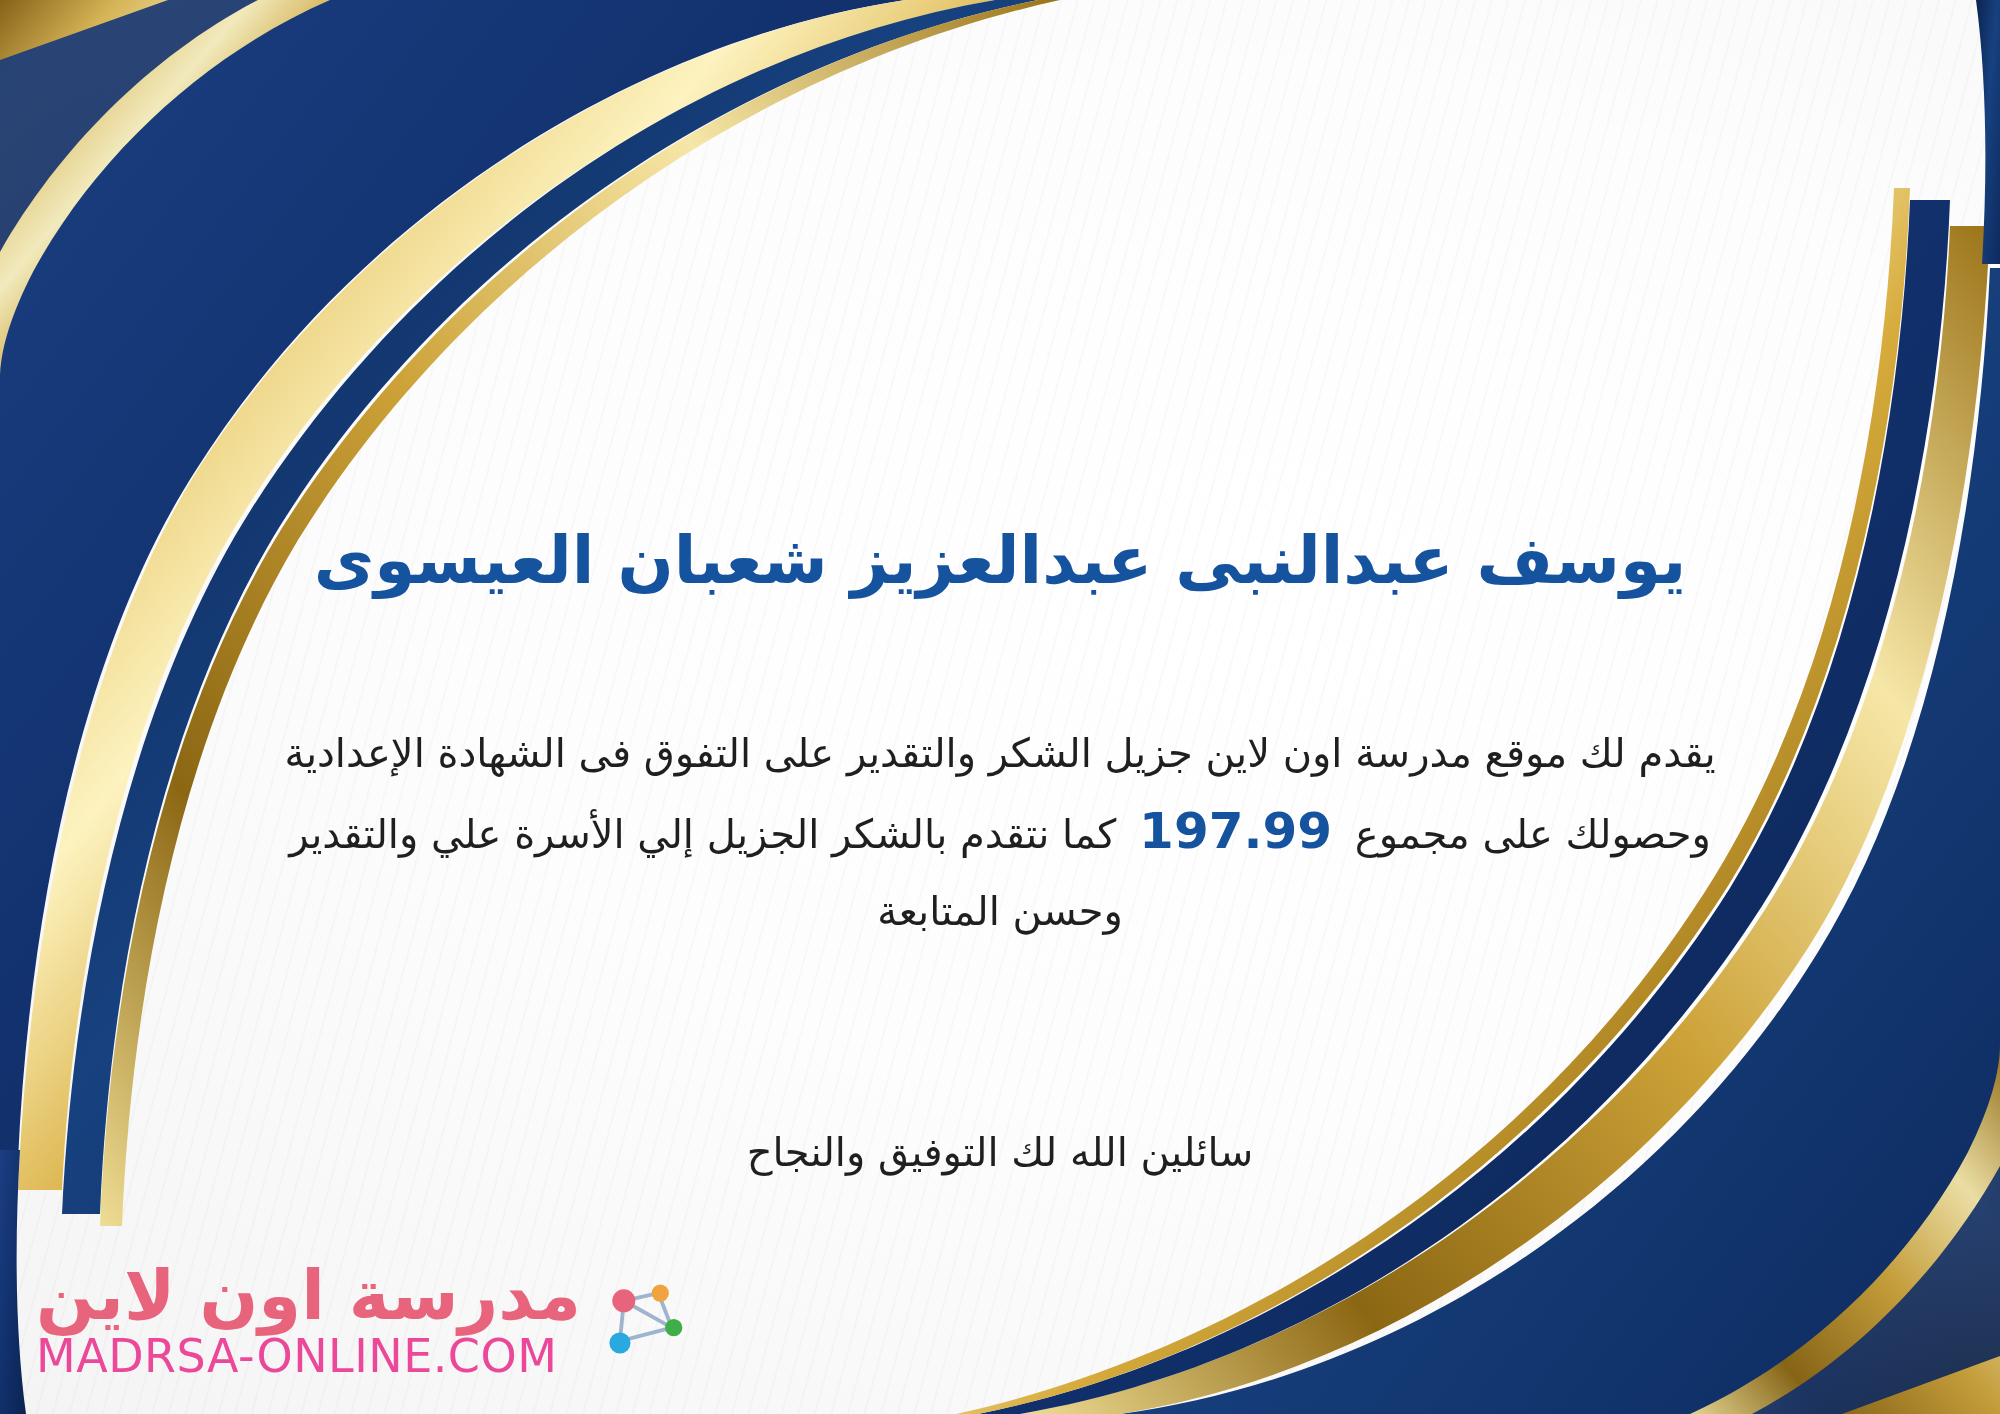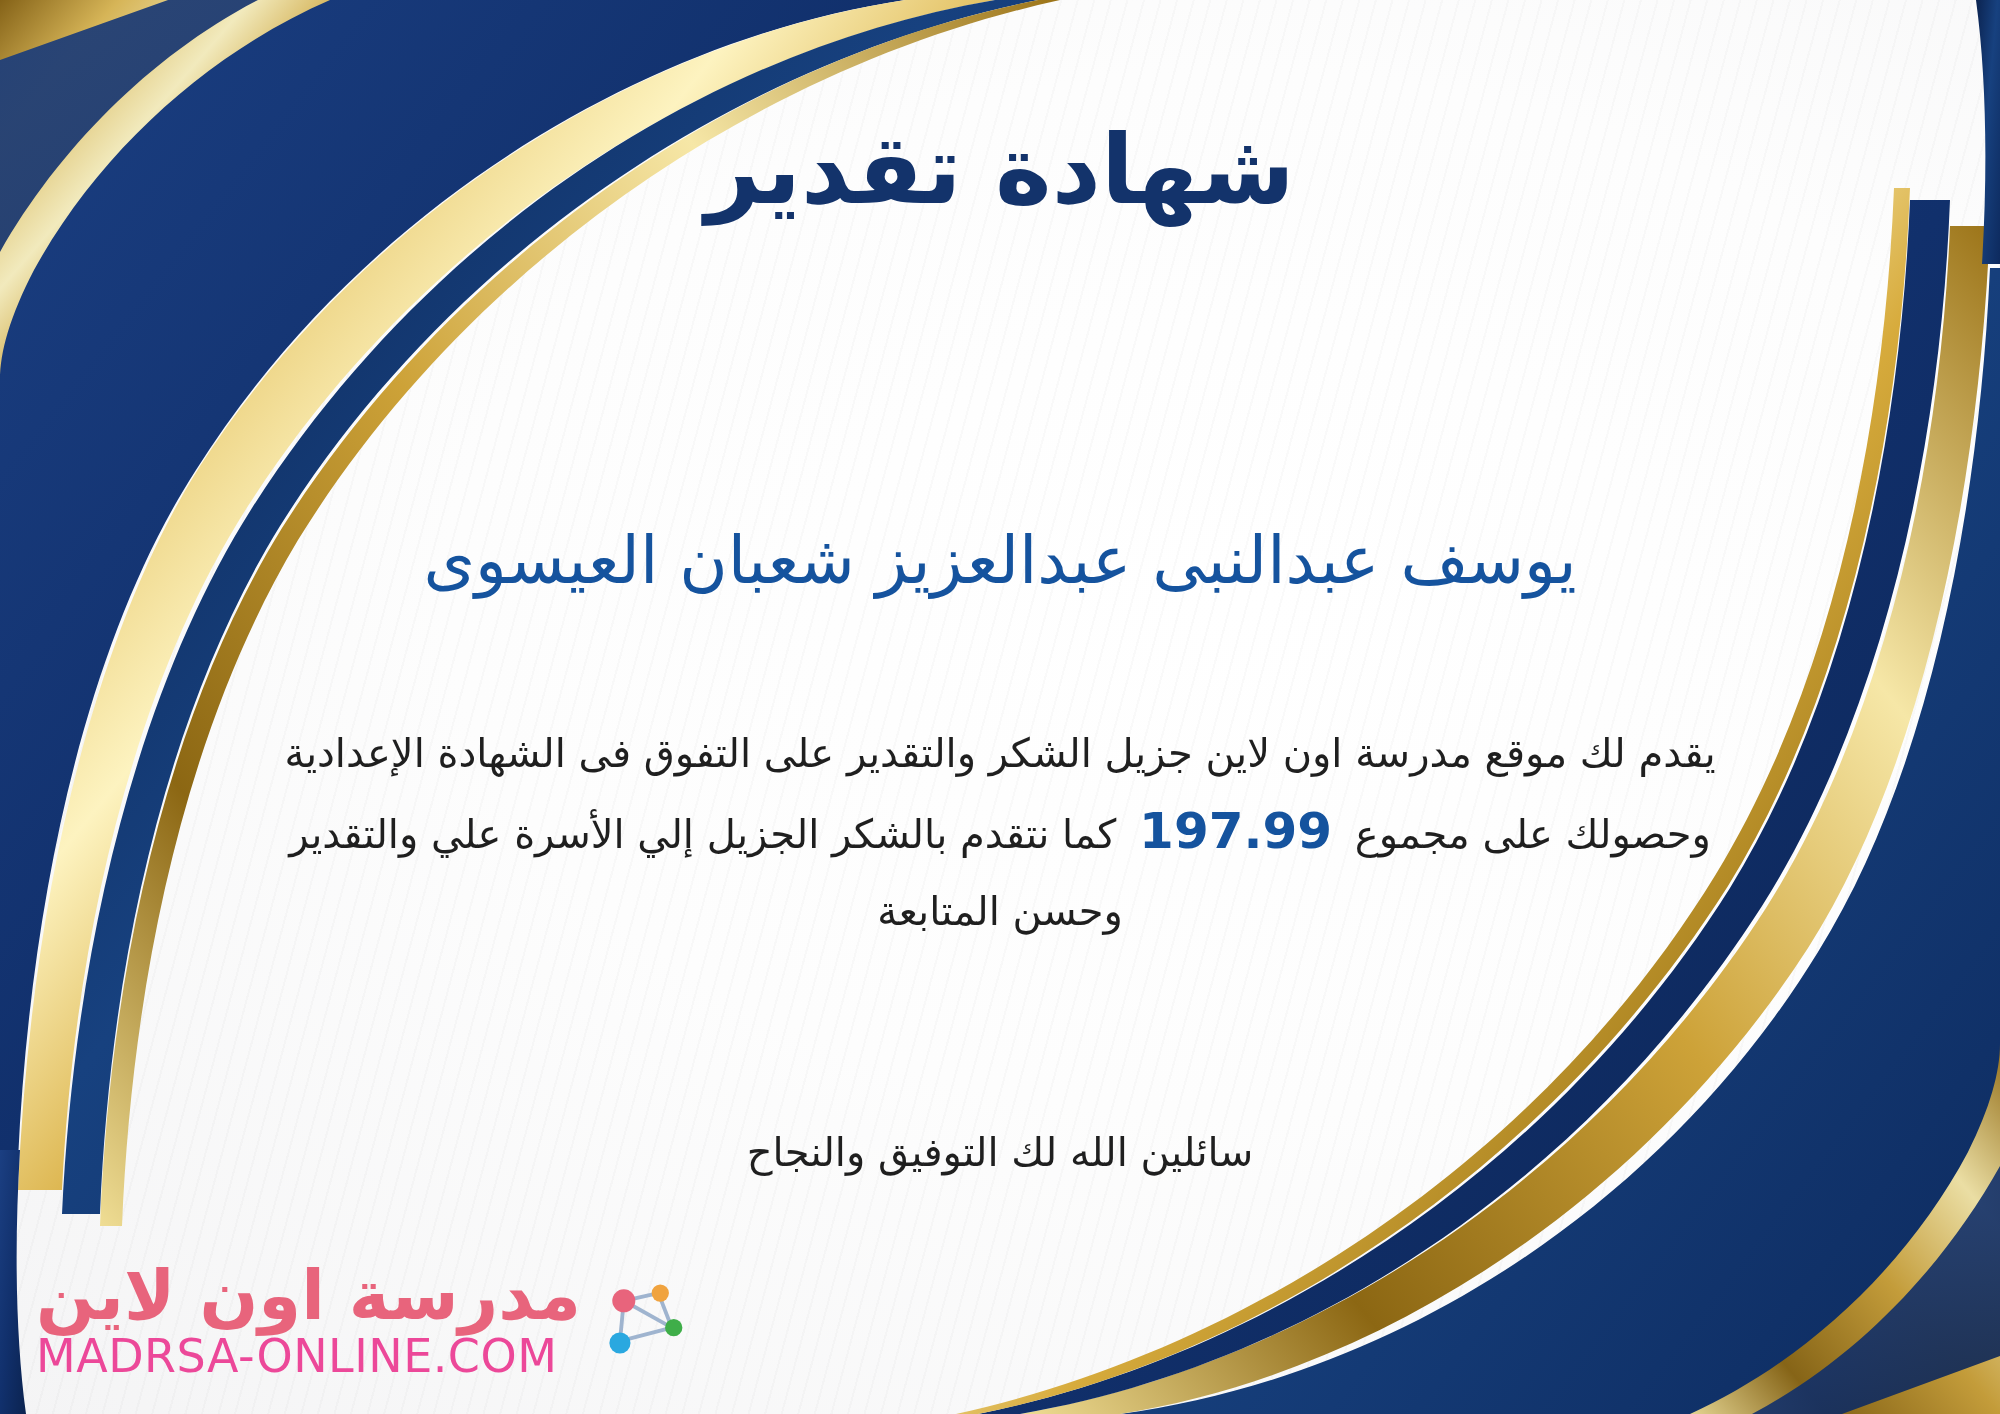--- a/index.html
+++ b/index.html
@@ -74,21 +74,21 @@
     line-height: 1.1;
   }
 
   .recipient-name {
     position: absolute;
     top: 520px;
     left: 70px;
     right: 70px;
     text-align: center;
     font-size: 66px;
-    font-weight: 400;
+    font-weight: 700;
     color: #15539e;
     line-height: 1.25;
   }
 
   .body-text {
     position: absolute;
     top: 718px;
     left: 230px;
     right: 230px;
     text-align: center;
@@ -284,21 +284,20 @@
           <path d="M0,0 L96,-20 A98,98 0 0,1 68,70 Z" fill="#fff3c4"></path>
           <path d="M0,0 L-20,96 A98,98 0 0,1 -96,20 Z" fill="#fff3c4"></path>
         </g>
         <circle r="96" fill="none" stroke="#8e6a14" stroke-width="2" opacity="0.55"></circle>
       </g>
     </g>
   </svg>
 
   <div class="content">
 
-    <div class="cert-title">شهادة تقدير</div>
 
     <div class="recipient-name">يوسف عبدالنبى عبدالعزيز شعبان العيسوى</div>
 
     <div class="body-text">
       <span>يقدم لك موقع مدرسة اون لاين جزيل الشكر  والتقدير على التفوق فى الشهادة الإعدادية وحصولك على مجموع</span>
       <span class="score">197.99</span>
       <span>كما نتقدم  بالشكر الجزيل إلي الأسرة علي والتقدير وحسن المتابعة</span>
     </div>
 
     <div class="closing-text">سائلين الله لك التوفيق  والنجاح</div>

